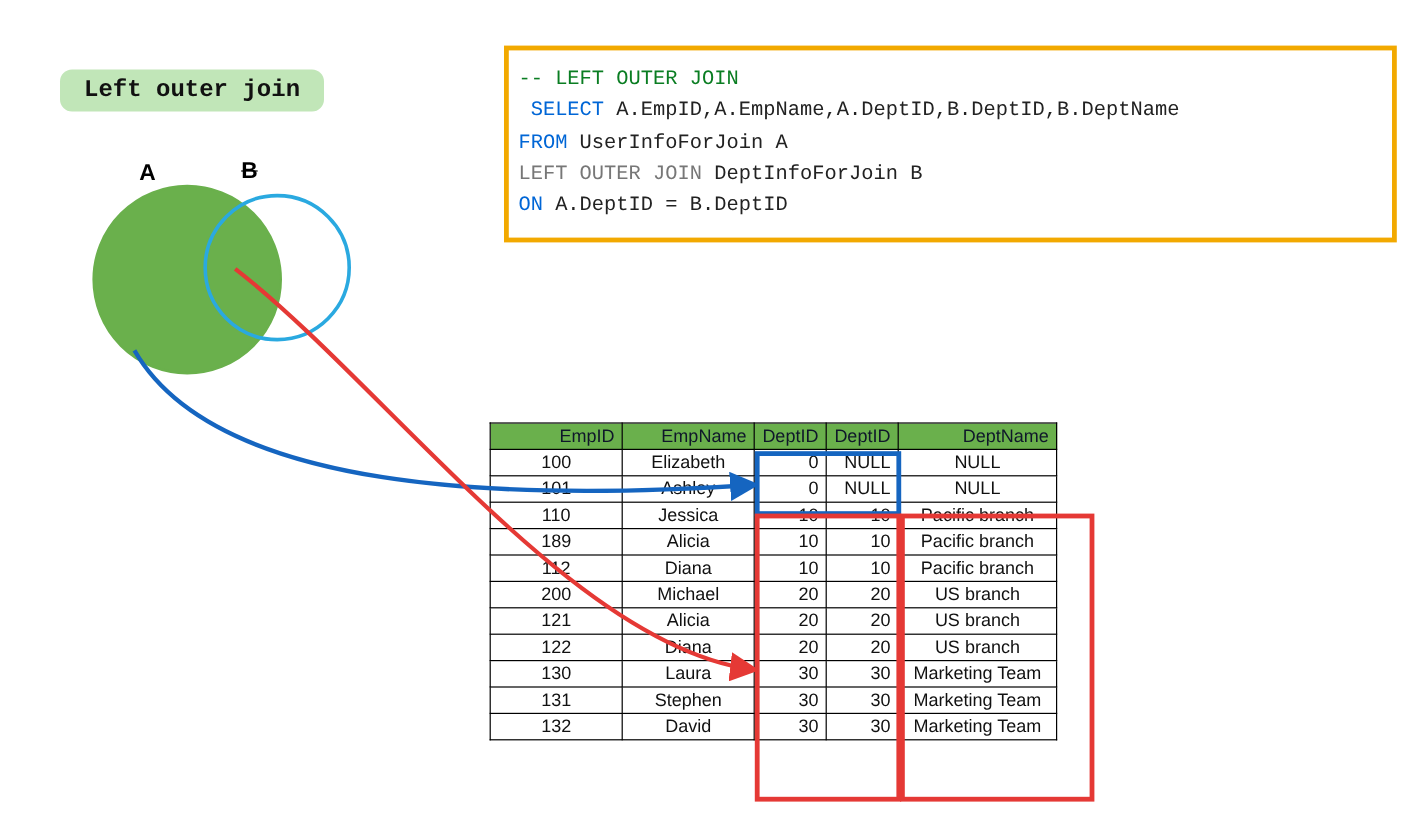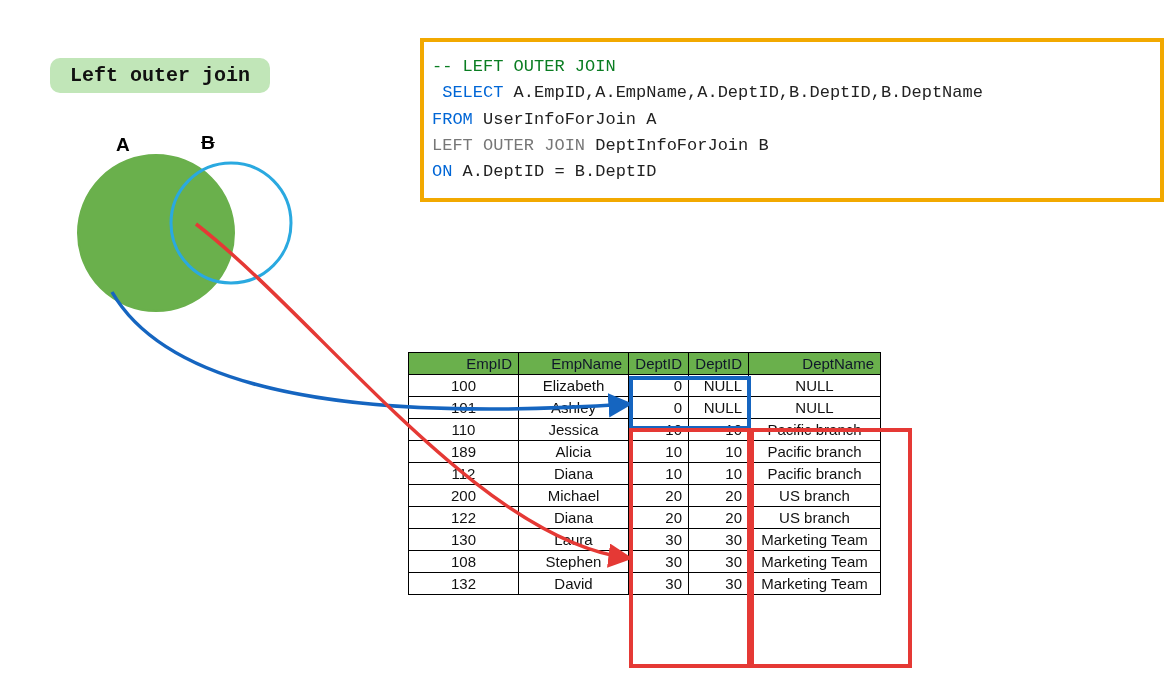--- a/index.html
+++ b/index.html
@@ -210,35 +210,42 @@
         <td class="c-deptnm">Pacific branch</td>
       </tr>
       <tr>
         <td class="c-empid">200</td>
         <td class="c-empname">Michael</td>
         <td class="c-deptida right">20</td>
         <td class="c-deptidb right">20</td>
         <td class="c-deptnm">US branch</td>
       </tr>
       <tr>
+        <td class="c-empid">121</td>
+        <td class="c-empname">Alicia</td>
+        <td class="c-deptida right">20</td>
+        <td class="c-deptidb right">20</td>
+        <td class="c-deptnm">US branch</td>
+      </tr>
+      <tr>
         <td class="c-empid">122</td>
         <td class="c-empname">Diana</td>
         <td class="c-deptida right">20</td>
         <td class="c-deptidb right">20</td>
         <td class="c-deptnm">US branch</td>
       </tr>
       <tr>
         <td class="c-empid">130</td>
         <td class="c-empname">Laura</td>
         <td class="c-deptida right">30</td>
         <td class="c-deptidb right">30</td>
         <td class="c-deptnm">Marketing Team</td>
       </tr>
       <tr>
-        <td class="c-empid">108</td>
+        <td class="c-empid">131</td>
         <td class="c-empname">Stephen</td>
         <td class="c-deptida right">30</td>
         <td class="c-deptidb right">30</td>
         <td class="c-deptnm">Marketing Team</td>
       </tr>
       <tr>
         <td class="c-empid">132</td>
         <td class="c-empname">David</td>
         <td class="c-deptida right">30</td>
         <td class="c-deptidb right">30</td>

